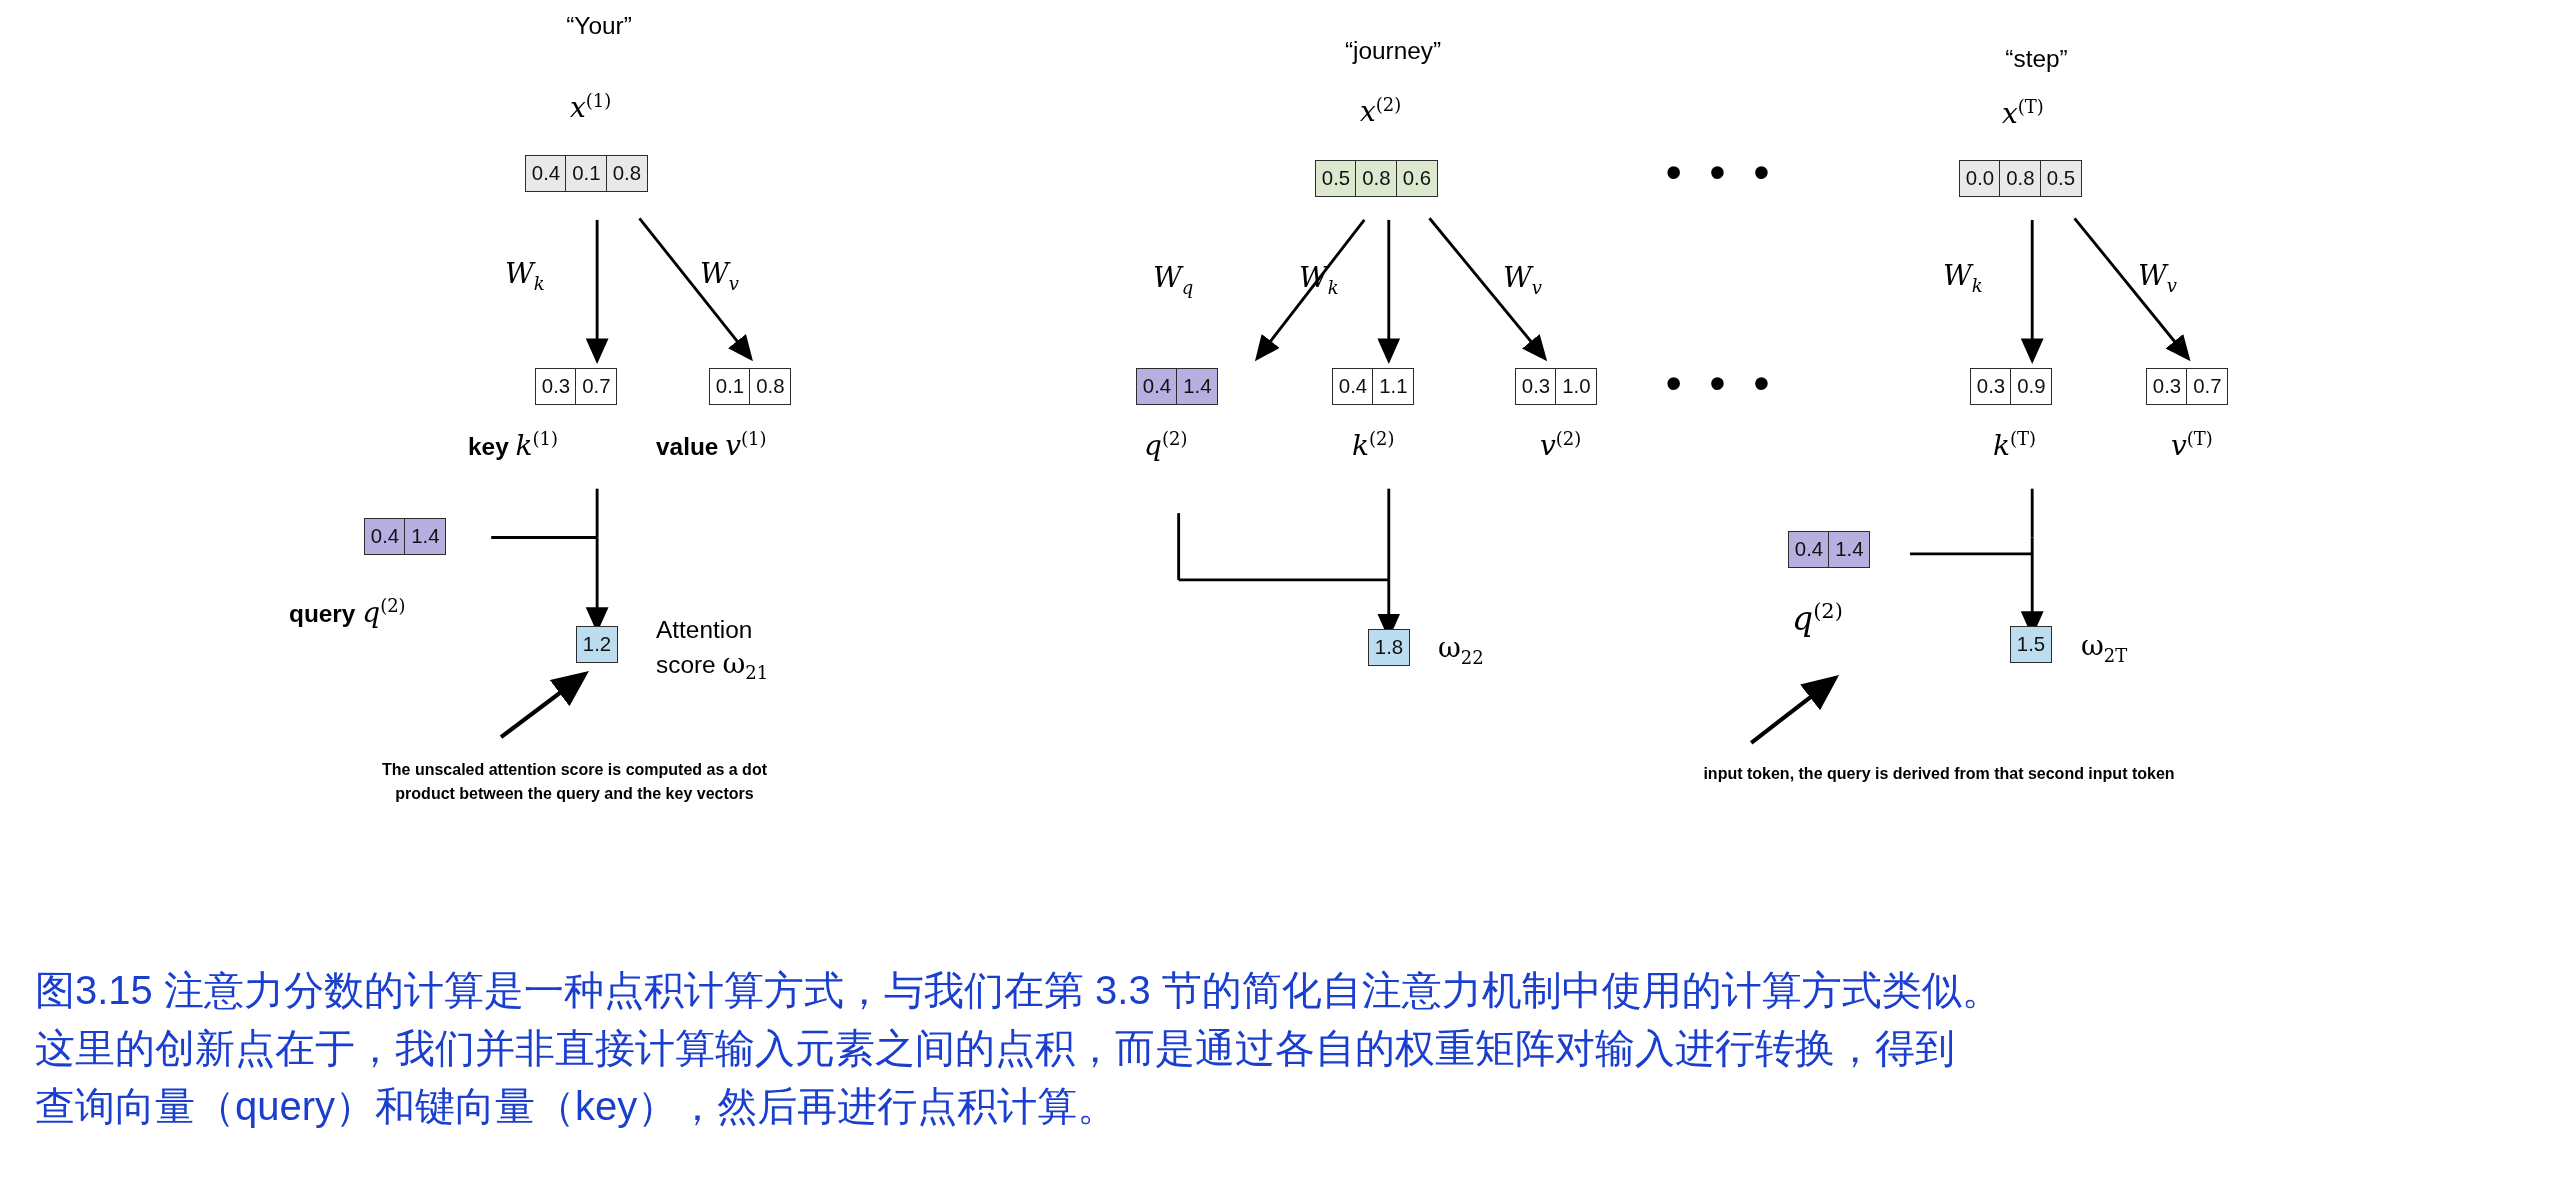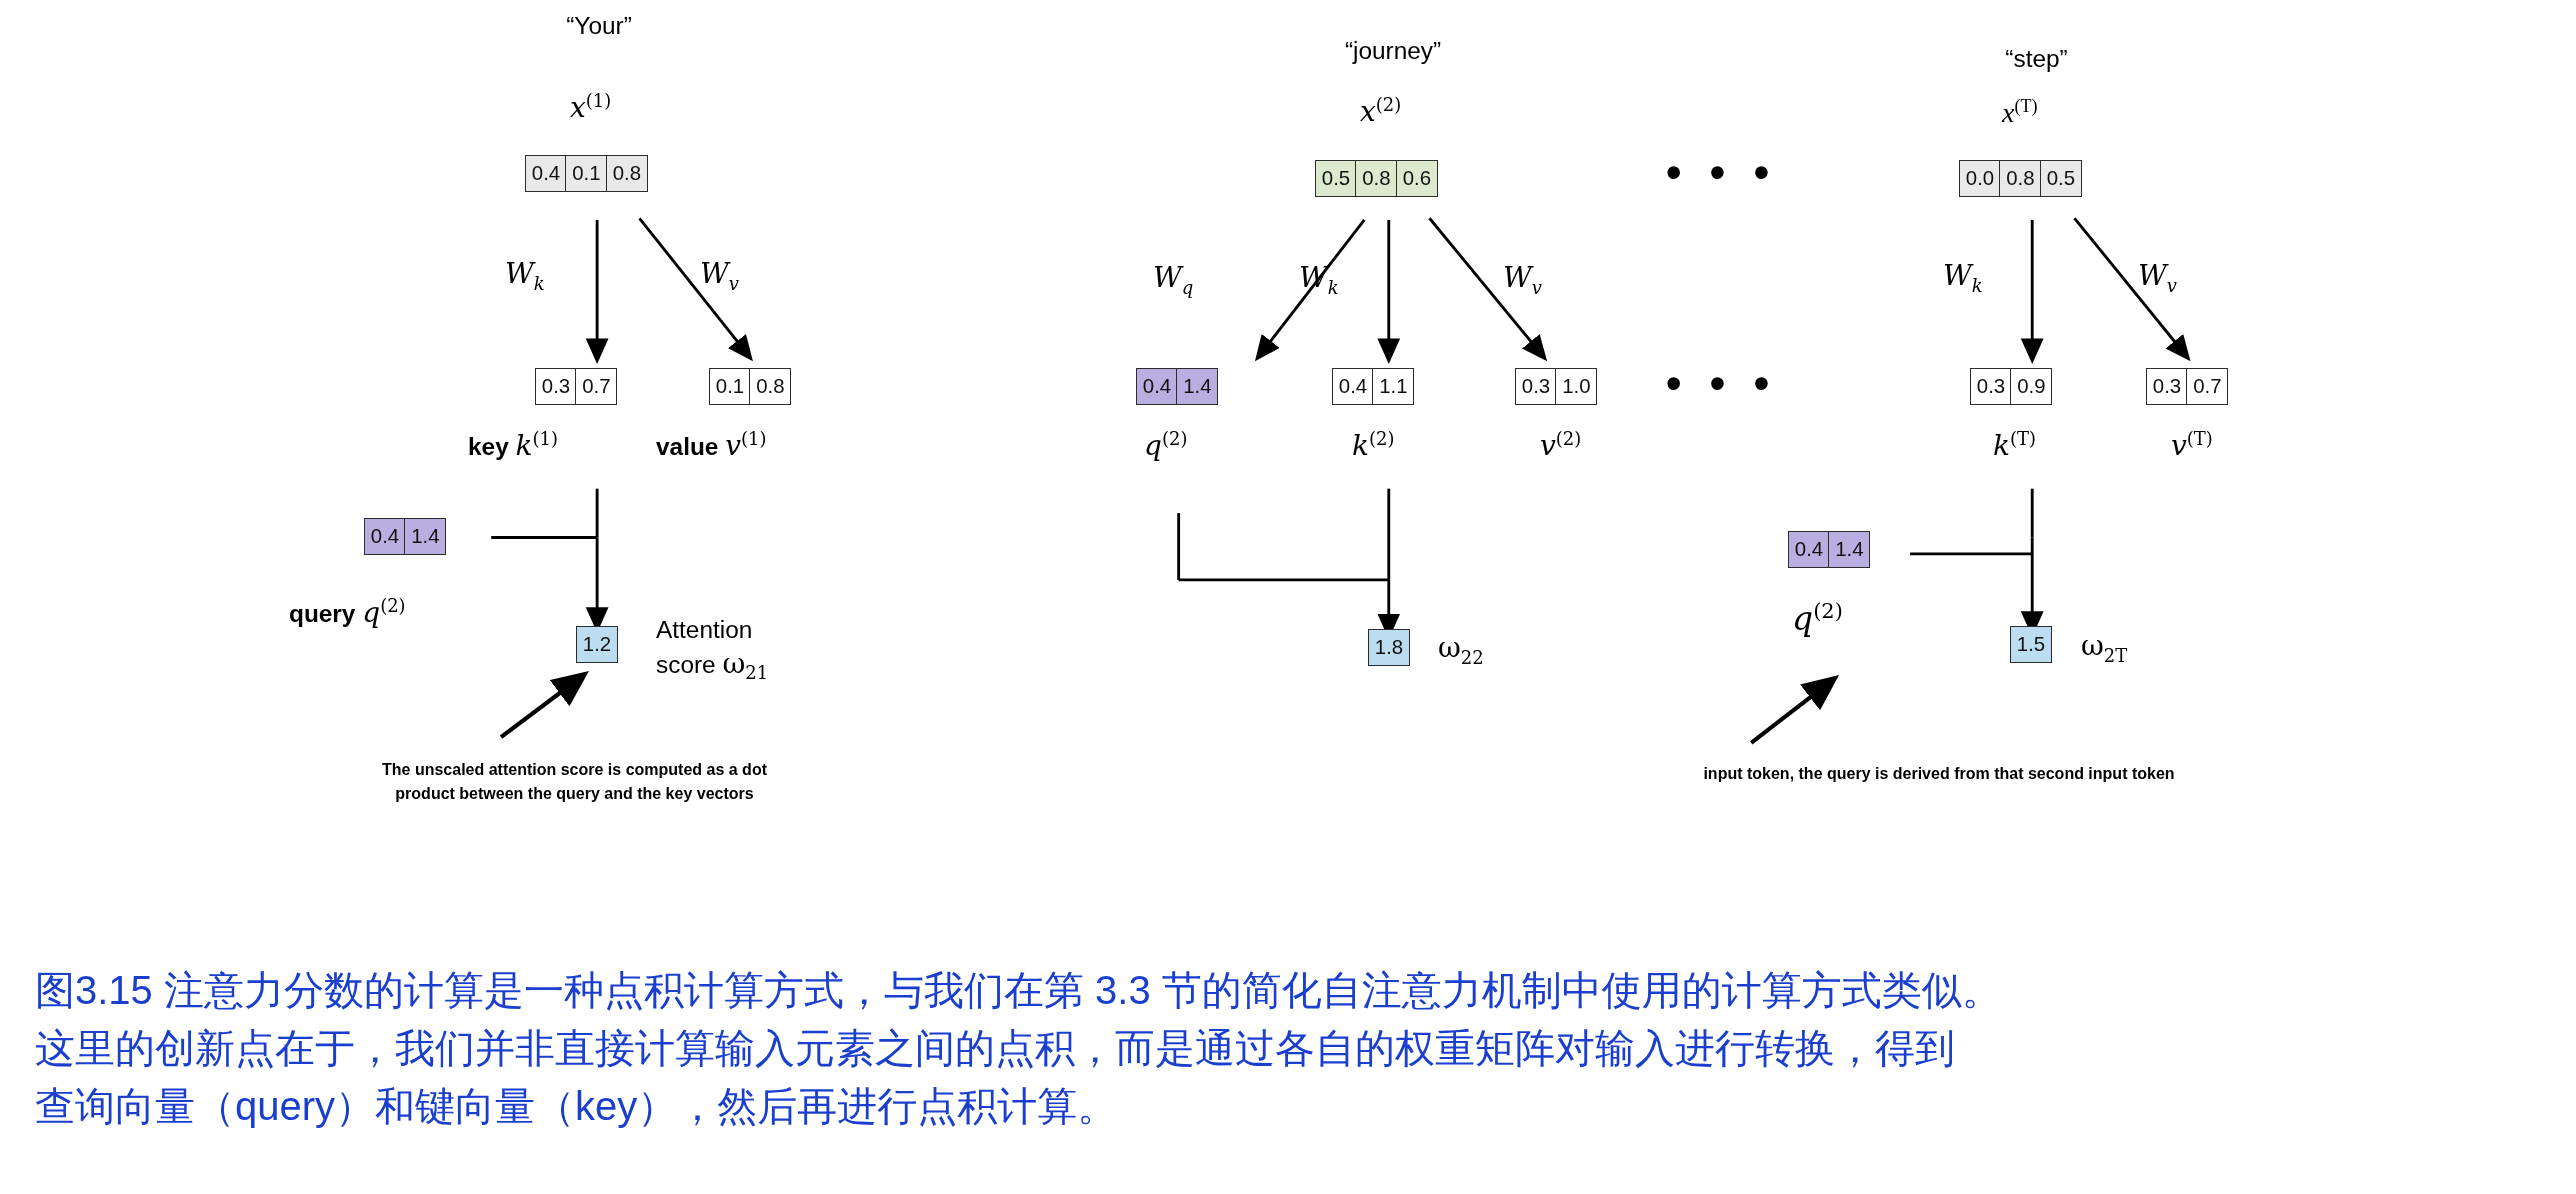--- a/index.html
+++ b/index.html
@@ -277,21 +277,21 @@
 
   <div class="abs bold-note" style="left:1385px;top:762px;width:1084px;">
     <div>input token, the query is derived from that second input token</div>
   </div>
 
   <div class="abs ellipsis" style="left:1654px;top:147px;">• • •</div>
   <div class="abs ellipsis" style="left:1654px;top:358px;">• • •</div>
 
   <div class="abs token-word" style="left:1931px;top:45px;width:187px;">“step”</div>
 
-  <div class="abs math" style="left:1990px;top:96px;font-family:Liberation Serif, serif;">
+  <div class="abs math" style="left:1990px;top:96px;">
     <span>x</span><span class="sup">(T)</span>
   </div>
 
   <div class="abs vec" style="left:1947px;top:160px;">
     <div class="cell grey">0.0</div>
     <div class="cell grey">0.8</div>
     <div class="cell grey">0.5</div>
   </div>
 
   <div class="abs math" style="left:1931px;top:259px;">

